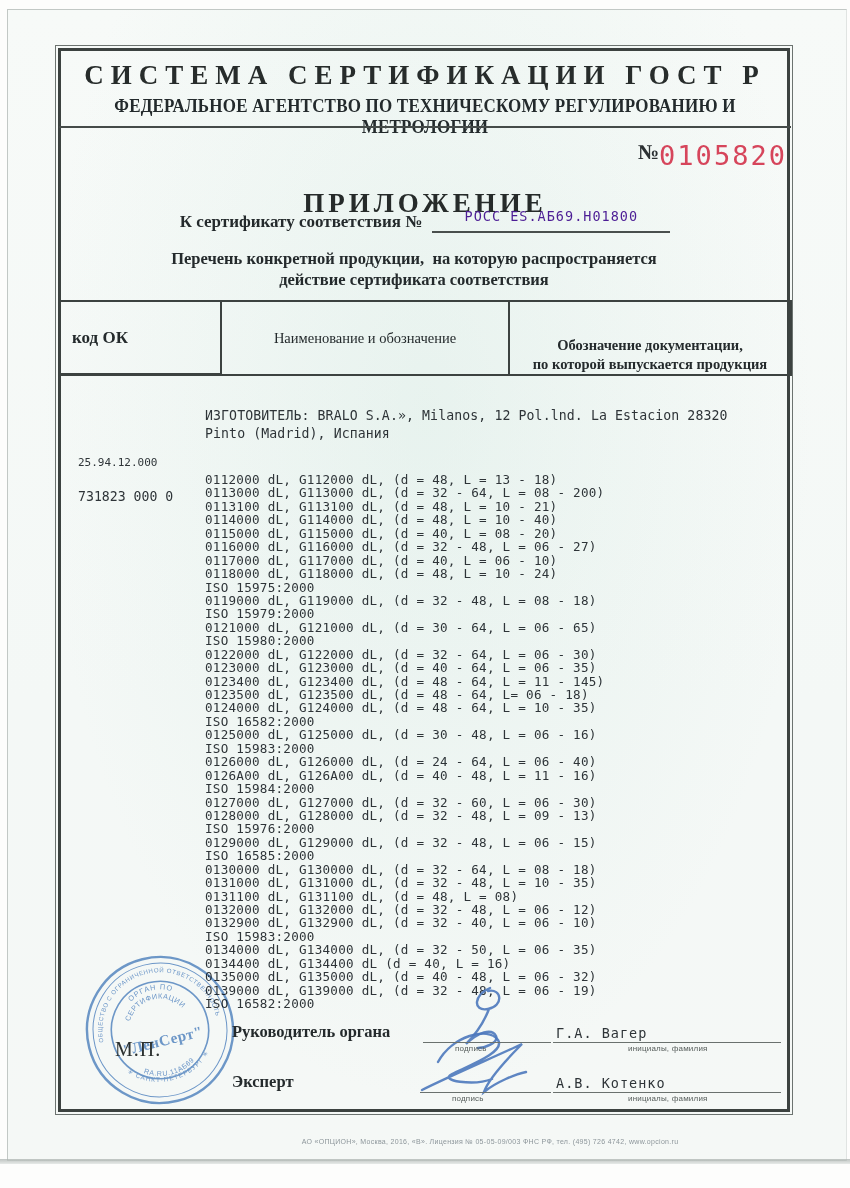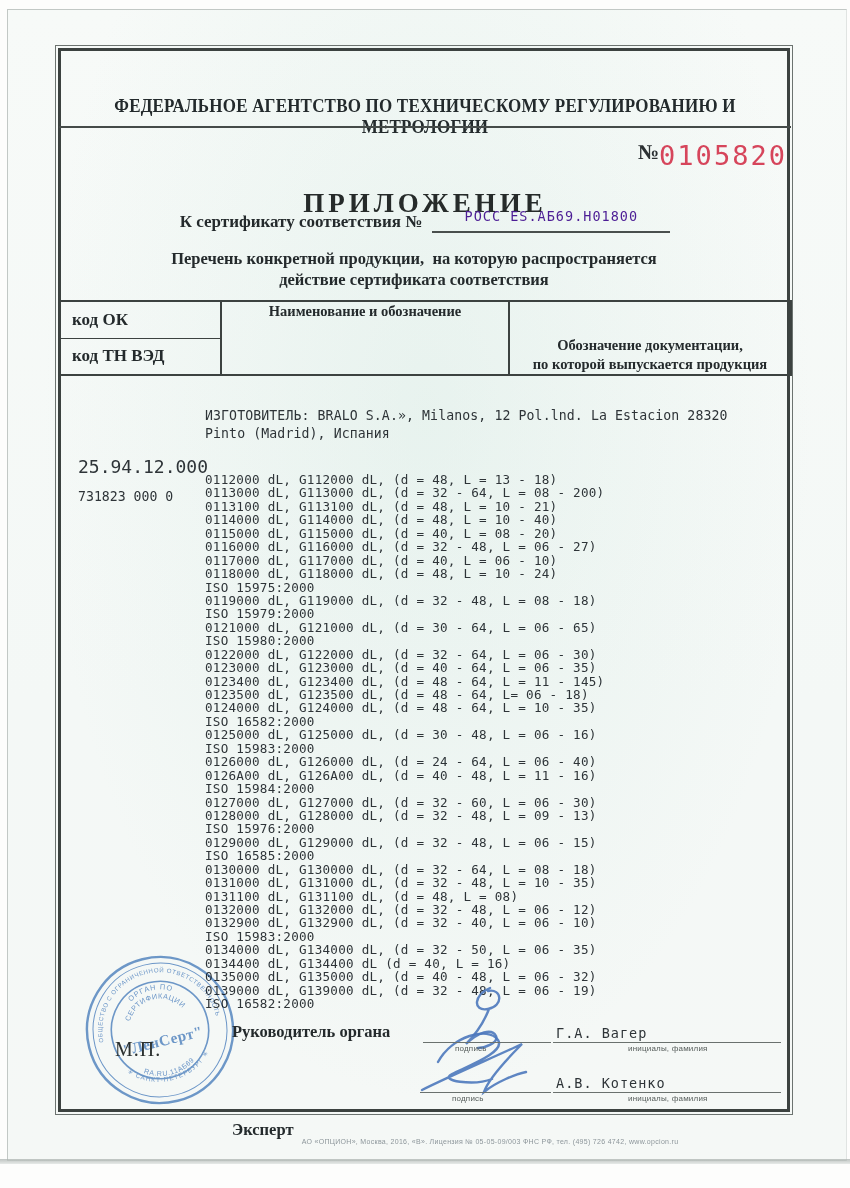--- a/index.html
+++ b/index.html
@@ -53,38 +53,38 @@
   .subtitle{position:absolute;left:49px;width:730px;top:248px;text-align:center;
     font-weight:bold;font-size:16.5px;line-height:21px;color:#242a2c;white-space:pre-wrap;}
 
   
   .thead{position:absolute;left:58px;top:300px;width:734px;height:76px;
     display:flex;border:2px solid var(--frame);box-sizing:border-box;background:transparent;}
   .thead .col1{width:160px;border-right:2px solid var(--frame);display:flex;flex-direction:column;}
   .thead .c1a,.thead .c1b{flex:1;padding-left:12px;font-weight:bold;font-size:17px;color:#242a2c;
     display:flex;align-items:center;}
   .thead .c1a{border-bottom:1.5px solid var(--frame);}
-  .thead .col2{width:286px;border-right:2px solid var(--frame);display:flex;
-    justify-content:center;text-align:center;font-weight:bold;font-size:14.5px;line-height:19px;color:#242a2c;}
+  .thead .col2{width:286px;border-right:2px solid var(--frame);display:flex;flex-direction:column;
+    justify-content:center;text-align:center;font-weight:normal;font-size:14.5px;line-height:19px;color:#242a2c;}
   .thead .col3{flex:1;display:flex;flex-direction:column;justify-content:flex-end;text-align:center;
     font-weight:bold;font-size:14.5px;line-height:19px;color:#242a2c;}
 
   
   .mono{font-family:"DejaVu Sans Mono","Liberation Mono",monospace;color:var(--ink);}
   .manufacturer{position:absolute;left:205px;top:407px;width:580px;
     font-size:13.2px;line-height:17.5px;letter-spacing:0.1px;}
-  .code-ok{position:absolute;left:78px;top:456px;font-size:18px;}
+  .code-ok{position:absolute;left:78px;top:456px;font-size:11px;}
   .code-tnved{position:absolute;left:78px;top:489px;font-size:13.2px;}
   .product-list{position:absolute;left:205px;top:456px;font-size:12.6px;
     line-height:13.45px;letter-spacing:0.25px;white-space:pre;margin-top:17px;}
   .product-line{height:13.45px;}
 
   
   .role1{position:absolute;left:232px;top:1022px;font-weight:bold;font-size:16.5px;color:#242a2c;}
-  .role2{position:absolute;left:232px;top:1072px;font-weight:bold;font-size:16.5px;color:#242a2c;margin-top:48px;}
+  .role2{position:absolute;left:232px;top:1072px;font-weight:bold;font-size:16.5px;color:#242a2c;}
   .sig-line{position:absolute;border-top:1.2px solid #6a716e;height:0;}
   .l1a{left:423px;top:1042px;width:128px;}
   .l1b{left:553px;top:1042px;width:228px;}
   .l2a{left:420px;top:1092px;width:131px;}
   .l2b{left:553px;top:1092px;width:228px;}
   .caption{position:absolute;font-family:Liberation Sans, sans-serif;
     font-size:8px;color:#555c5a;letter-spacing:0.2px;}
   .cap1a{left:455px;top:1044px;}
   .cap1b{left:628px;top:1044px;}
   .cap2a{left:452px;top:1094px;}
@@ -109,40 +109,40 @@
 </head>
 <body>
 
 <div id="page">
   <div class="sheet"></div>
 
   <div class="frame">
     <div class="frame-inner"></div>
   </div>
 
+  <div class="sys-title">СИСТЕМА СЕРТИФИКАЦИИ ГОСТ Р</div>
   <div class="agency">ФЕДЕРАЛЬНОЕ АГЕНТСТВО ПО ТЕХНИЧЕСКОМУ РЕГУЛИРОВАНИЮ И МЕТРОЛОГИИ</div>
   <div class="head-rule"></div>
 
   <div class="doc-no">
     <span class="no-sym">№</span><span class="no-val">0105820</span>
   </div>
 
   <div class="title">ПРИЛОЖЕНИЕ</div>
 
   <div class="cert-line">
     <span class="cert-label">К сертификату соответствия №</span><span class="cert-value-wrap"><span class="cert-value">РОСС ES.АБ69.Н01800</span></span>
   </div>
 
   <div class="subtitle">Перечень конкретной продукции,  на которую распространяется
 действие сертификата соответствия</div>
 
   <div class="thead">
     <div class="col1">
       <div class="c1a">код ОК</div>
-      <div class="c1b">код ТН ВЭД</div>
     </div>
     <div class="col2">
       <div>Наименование и обозначение</div>
     </div>
     <div class="col3">
       <div>Обозначение документации,</div>
       <div>по которой выпускается продукция</div>
     </div>
   </div>
 

